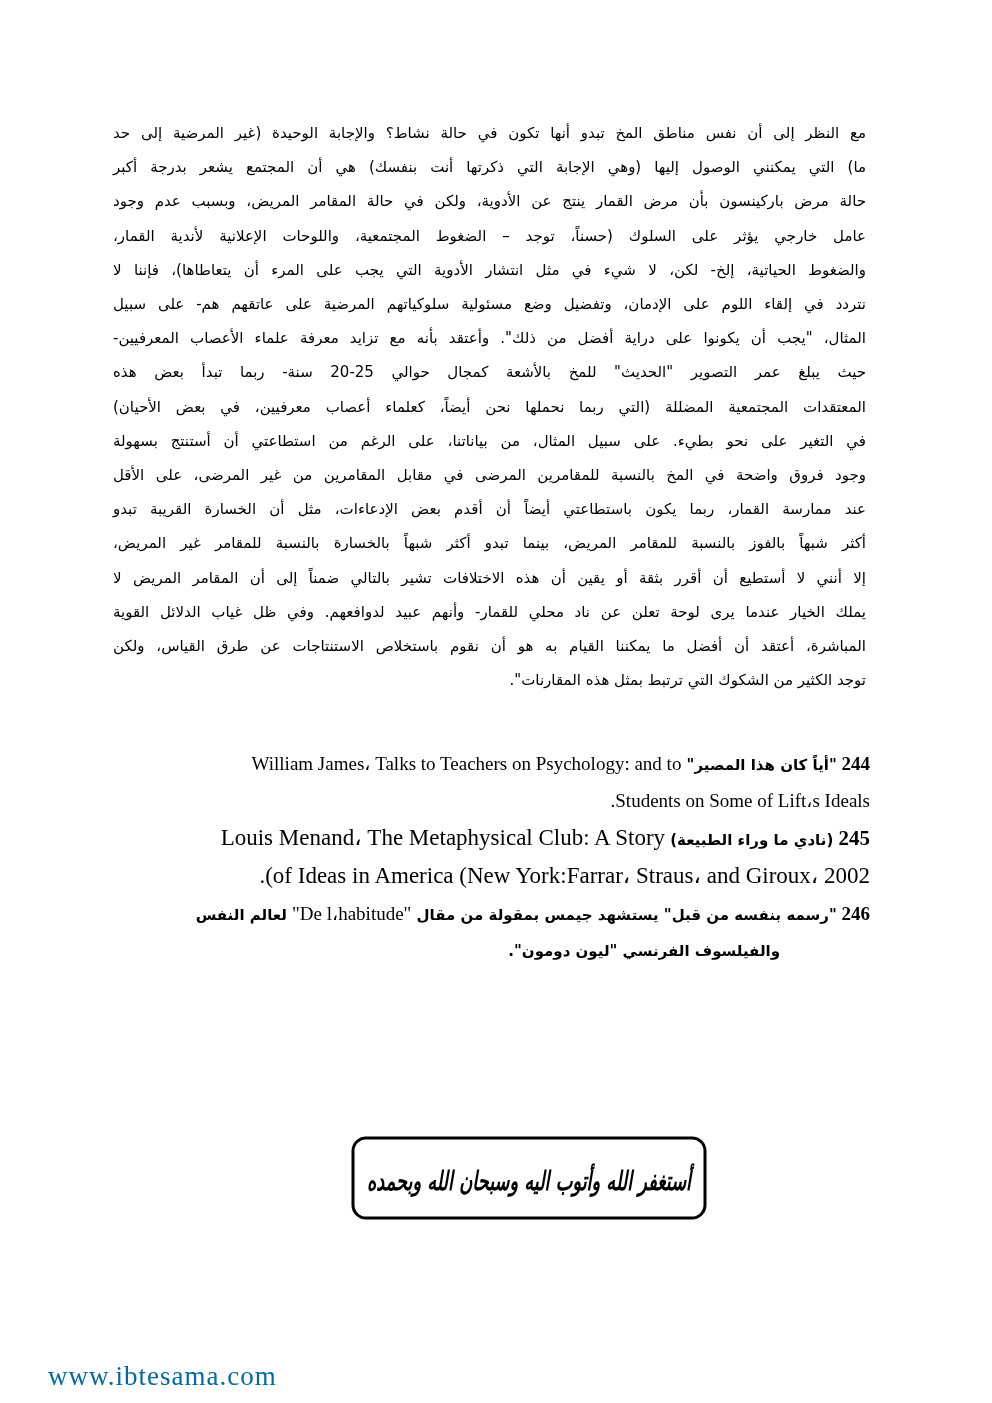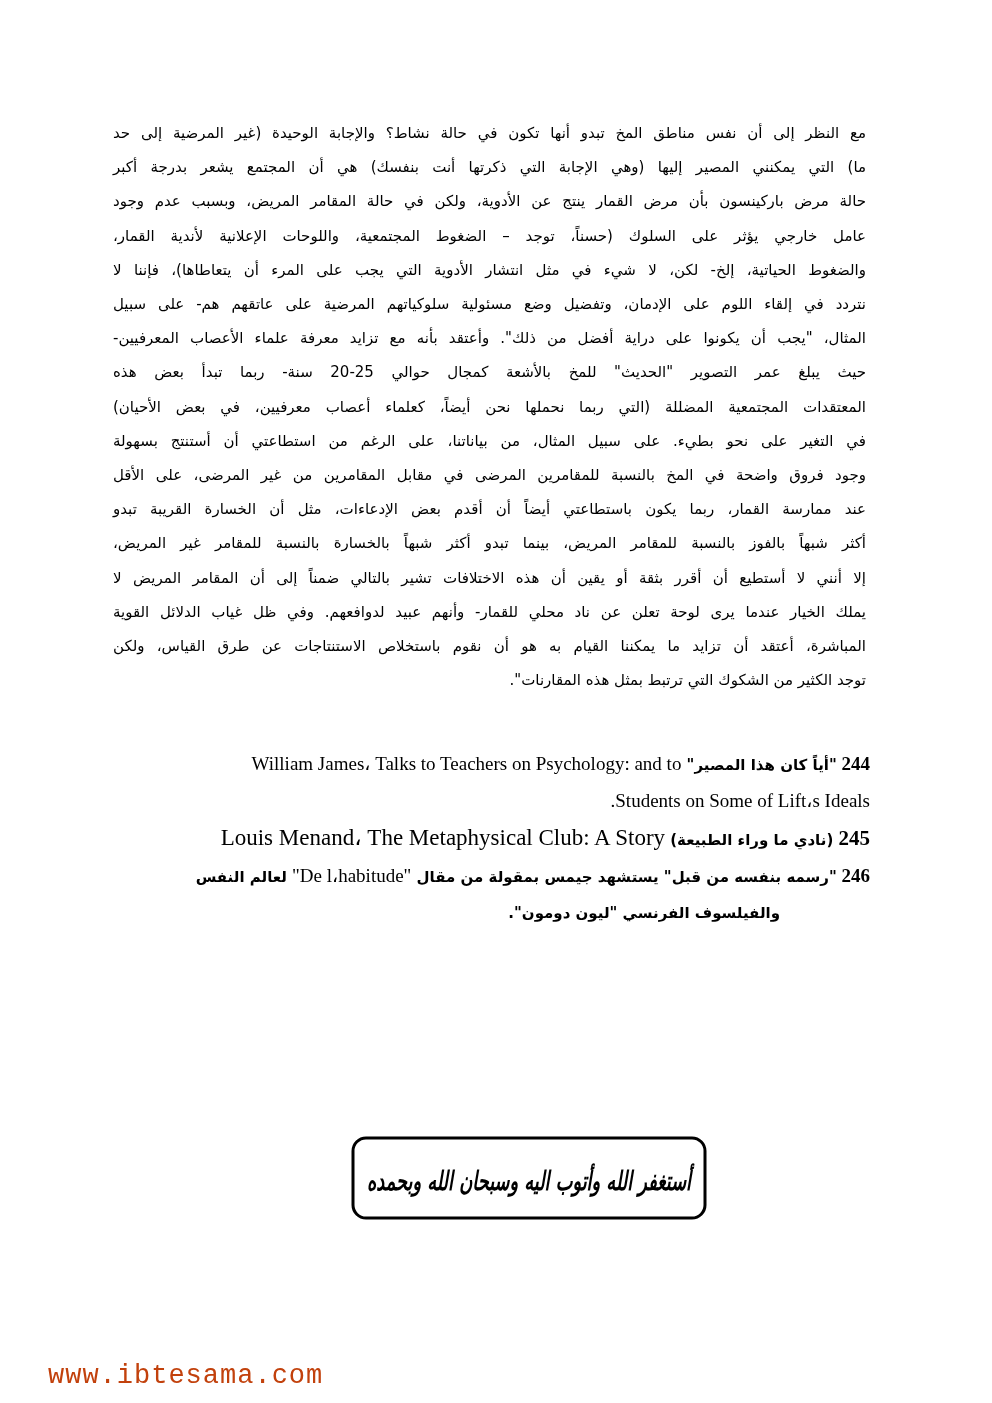--- a/index.html
+++ b/index.html
@@ -43,55 +43,56 @@
   
   .dhikr-box{
     position:absolute;
     left:351px;top:1136px;
     width:356px;height:99px;
   }
   
   .watermark{
     position:absolute;
     left:48px;top:1361px;
-    font-family:Liberation Mono, monospace;
+    font-family:Liberation Serif, serif;
     font-size:27px;
     letter-spacing:1px;
-    color:#c2410c;
+    color:#0369a1;
   }
 </style>
 </head>
 <body>
 
 <div class="page">
 
   <section class="body-text" id="body-lines" dir="rtl">
       <div class="body-line" dir="rtl">مع النظر إلى أن نفس مناطق المخ تبدو أنها تكون في حالة نشاط؟ والإجابة الوحيدة (غير المرضية إلى حد</div>
-      <div class="body-line" dir="rtl">ما) التي يمكنني المصير إليها (وهي الإجابة التي ذكرتها أنت بنفسك) هي أن المجتمع يشعر بدرجة أكبر</div>
+      <div class="body-line" dir="rtl">ما) التي يمكنني الوصول إليها (وهي الإجابة التي ذكرتها أنت بنفسك) هي أن المجتمع يشعر بدرجة أكبر</div>
       <div class="body-line" dir="rtl">حالة مرض باركينسون بأن مرض القمار ينتج عن الأدوية، ولكن في حالة المقامر المريض، وبسبب عدم وجود</div>
       <div class="body-line" dir="rtl">عامل خارجي يؤثر على السلوك (حسناً، توجد – الضغوط المجتمعية، واللوحات الإعلانية لأندية القمار،</div>
       <div class="body-line" dir="rtl">والضغوط الحياتية، إلخ- لكن، لا شيء في مثل انتشار الأدوية التي يجب على المرء أن يتعاطاها)، فإننا لا</div>
       <div class="body-line" dir="rtl">نتردد في إلقاء اللوم على الإدمان، وتفضيل وضع مسئولية سلوكياتهم المرضية على عاتقهم هم- على سبيل</div>
       <div class="body-line" dir="rtl">المثال، "يجب أن يكونوا على دراية أفضل من ذلك". وأعتقد بأنه مع تزايد معرفة علماء الأعصاب المعرفيين-</div>
       <div class="body-line" dir="rtl">حيث يبلغ عمر التصوير "الحديث" للمخ بالأشعة كمجال حوالي 25-20 سنة- ربما تبدأ بعض هذه</div>
       <div class="body-line" dir="rtl">المعتقدات المجتمعية المضللة (التي ربما نحملها نحن أيضاً، كعلماء أعصاب معرفيين، في بعض الأحيان)</div>
       <div class="body-line" dir="rtl">في التغير على نحو بطيء. على سبيل المثال، من بياناتنا، على الرغم من استطاعتي أن أستنتج بسهولة</div>
       <div class="body-line" dir="rtl">وجود فروق واضحة في المخ بالنسبة للمقامرين المرضى في مقابل المقامرين من غير المرضى، على الأقل</div>
       <div class="body-line" dir="rtl">عند ممارسة القمار، ربما يكون باستطاعتي أيضاً أن أقدم بعض الإدعاءات، مثل أن الخسارة القريبة تبدو</div>
       <div class="body-line" dir="rtl">أكثر شبهاً بالفوز بالنسبة للمقامر المريض، بينما تبدو أكثر شبهاً بالخسارة بالنسبة للمقامر غير المريض،</div>
       <div class="body-line" dir="rtl">إلا أنني لا أستطيع أن أقرر بثقة أو يقين أن هذه الاختلافات تشير بالتالي ضمناً إلى أن المقامر المريض لا</div>
       <div class="body-line" dir="rtl">يملك الخيار عندما يرى لوحة تعلن عن ناد محلي للقمار- وأنهم عبيد لدوافعهم. وفي ظل غياب الدلائل القوية</div>
-      <div class="body-line" dir="rtl">المباشرة، أعتقد أن تزايد ما يمكننا القيام به هو أن نقوم باستخلاص الاستنتاجات عن طرق القياس، ولكن</div>
+      <div class="body-line" dir="rtl">المباشرة، أعتقد أن أفضل ما يمكننا القيام به هو أن نقوم باستخلاص الاستنتاجات عن طرق القياس، ولكن</div>
       <div class="body-line last" dir="rtl">توجد الكثير من الشكوك التي ترتبط بمثل هذه المقارنات".</div>
     </section>
 
   <section class="footnotes" id="footnotes">
       <div class="fn-line" dir="rtl"><span class="seg-num">244 </span><span class="seg-ar">"أياً كان هذا المصير" </span><span class="seg-lat">William James، Talks to Teachers on Psychology: and to</span></div>
       <div class="fn-line" dir="ltr"><span class="seg-lat">.Students on Some of Lift،s Ideals</span></div>
       <div class="fn-line" dir="rtl"><span class="seg-num-lg">245 </span><span class="seg-ar">(نادي ما وراء الطبيعة) </span><span class="seg-lat-lg">Louis Menand، The Metaphysical Club: A Story</span></div>
+      <div class="fn-line" dir="ltr"><span class="seg-lat-lg">.(of Ideas in America (New York:Farrar، Straus، and Giroux، 2002</span></div>
       <div class="fn-line" dir="rtl"><span class="seg-num">246 </span><span class="seg-ar">"رسمه بنفسه من قبل" يستشهد جيمس بمقولة من مقال </span><span class="seg-lat" dir="ltr">"De l،habitude"</span><span class="seg-ar"> لعالم النفس</span></div>
       <div class="fn-line" dir="rtl" style="margin-right: 90px;"><span class="seg-ar">والفيلسوف الفرنسي "ليون دومون".</span></div>
     </section>
 
   <div class="dhikr-box">
     <svg width="356" height="84" viewBox="0 0 356 84">
       <rect x="2" y="2" width="352" height="80" rx="13" ry="13" fill="none" stroke="#000000" stroke-width="3"></rect>
       <g transform="scale(1,1.55)">
         <text x="178" y="35" text-anchor="middle" font-family="DejaVu Sans, sans-serif" font-weight="bold" font-style="italic" font-size="17" direction="rtl" textLength="324" lengthAdjust="spacingAndGlyphs">أستغفر الله وأتوب اليه وسبحان الله وبحمده</text>
       </g>

